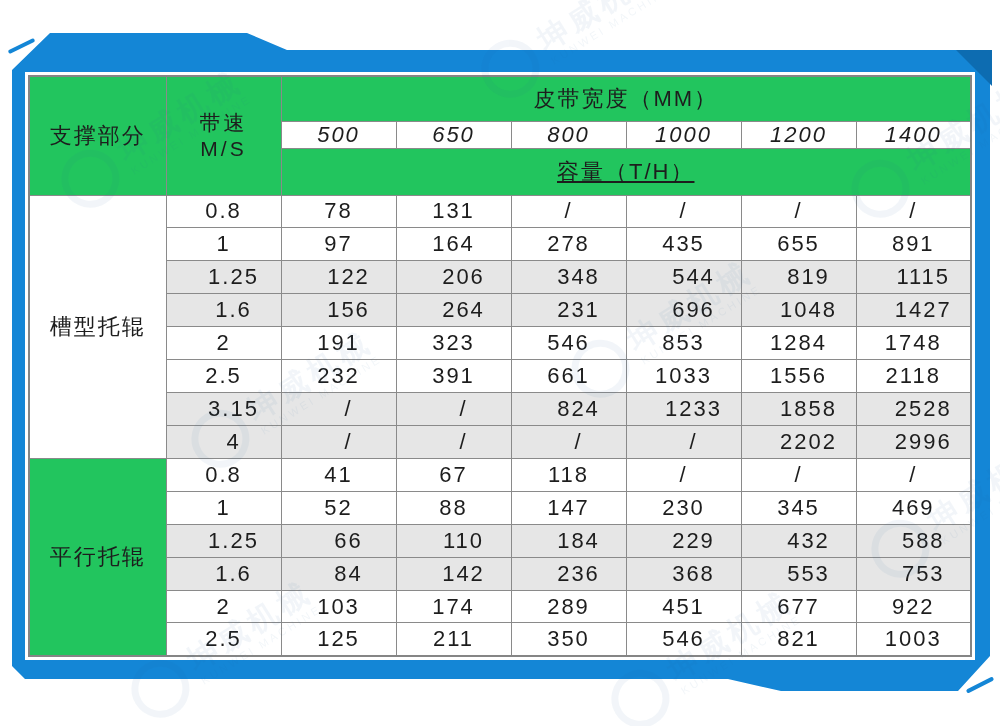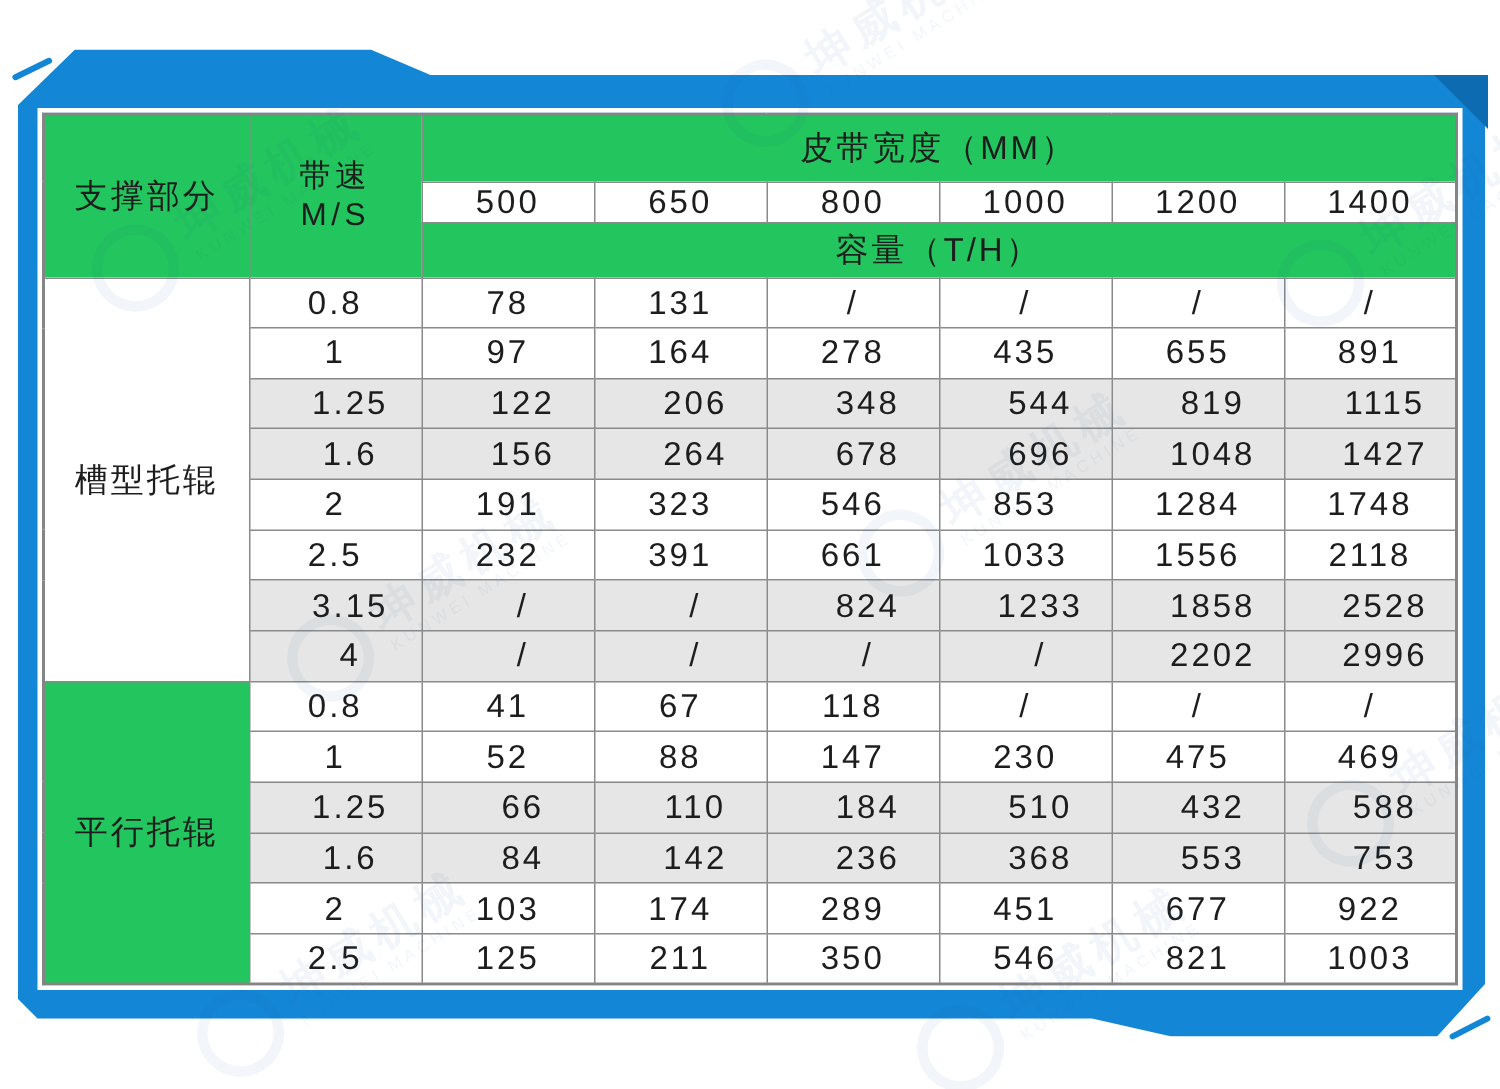--- a/index.html
+++ b/index.html
@@ -15,21 +15,21 @@
   .slash{position:absolute;height:4px;background:#1486d6;border-radius:2px;}
   .slash-tl{left:7px;top:44px;width:29px;transform:rotate(-26deg);}
   .slash-br{left:965px;top:683px;width:30px;transform:rotate(-27deg);}
 
   
   table.cap{position:absolute;left:28px;top:75px;width:944px;height:582px;z-index:2;
     border-collapse:collapse;table-layout:fixed;background:#ffffff;
     border:2px solid #858585;outline:3px solid #ffffff;}
   table.cap th,table.cap td{border:1px solid #8a8a8a;text-align:center;vertical-align:middle;
     font-weight:400;font-size:22px;padding:0;letter-spacing:2px;}
-  thead tr.h1{height:45px;} thead tr.h2{height:22px;} thead tr.h3{height:37px;}
+  thead tr.h1{height:45px;} thead tr.h2{height:22px;font-style:italic;} thead tr.h3{height:47px;text-decoration:underline;}
   .cell-gray{background:#22c55e;}
   .cell-white{background:#ffffff;}
   .cjk{letter-spacing:4px;font-size:21px;}
   .speed-hdr div{line-height:1.25;letter-spacing:3px;font-size:21px;text-align:center;}
   tbody tr{height:32.5px;}
   tbody tr.stripe-white td{background:#ffffff;}
   tbody tr.stripe-gray td{background:#e6e6e6;padding-left:20px;}
   th.section-label{font-size:22px;letter-spacing:4px;}
 
   
@@ -109,21 +109,21 @@
           <td>206</td>
           <td>348</td>
           <td>544</td>
           <td>819</td>
           <td>1115</td>
         </tr>
         <tr class="stripe-gray">
           <td>1.6</td>
           <td>156</td>
           <td>264</td>
-          <td>678</td>
+          <td>231</td>
           <td>696</td>
           <td>1048</td>
           <td>1427</td>
         </tr>
         <tr class="stripe-white">
           <td>2</td>
           <td>191</td>
           <td>323</td>
           <td>546</td>
           <td>853</td>
@@ -166,29 +166,29 @@
           <td>/</td>
           <td>/</td>
           <td>/</td>
         </tr>
         <tr class="stripe-white">
           <td>1</td>
           <td>52</td>
           <td>88</td>
           <td>147</td>
           <td>230</td>
-          <td>475</td>
+          <td>345</td>
           <td>469</td>
         </tr>
         <tr class="stripe-gray">
           <td>1.25</td>
           <td>66</td>
           <td>110</td>
           <td>184</td>
-          <td>510</td>
+          <td>229</td>
           <td>432</td>
           <td>588</td>
         </tr>
         <tr class="stripe-gray">
           <td>1.6</td>
           <td>84</td>
           <td>142</td>
           <td>236</td>
           <td>368</td>
           <td>553</td>

